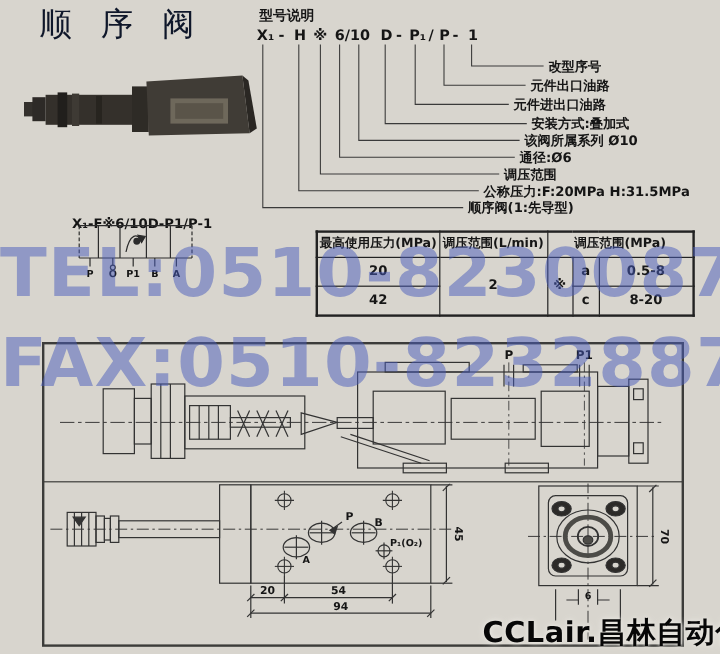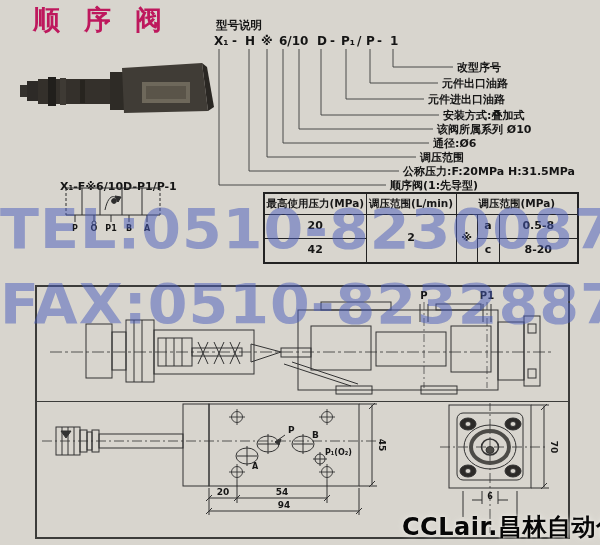--- a/index.html
+++ b/index.html
@@ -5,22 +5,22 @@
   html,body{margin:0;padding:0;}
   body{
     width:600px;height:545px;position:relative;overflow:hidden;
     background:#d8d5ce;
     font-family:"DejaVu Sans", sans-serif;
     color:#1b1b1b;
   }
   .abs{position:absolute;}
   
   .title{
-    left:33px;top:2px;font-size:27px;font-weight:bold;letter-spacing:24px;
-    color:#be185d;white-space:nowrap;
+    left:33px;top:2px;font-size:27px;font-weight:normal;letter-spacing:24px;
+    color:#0f172a;white-space:nowrap;
   }
   
   .sym-caption{left:60px;top:180px;font-size:11px;font-weight:bold;color:#151515;white-space:nowrap;}
   
   table.spec{
     left:263px;top:192px;position:absolute;border-collapse:collapse;
     table-layout:fixed;width:314px;background:transparent;z-index:2;
   }
   table.spec th, table.spec td{
     border:1.4px solid #222;text-align:center;vertical-align:middle;
@@ -51,21 +51,21 @@
   }
   svg{display:block;}
   svg text{fill:#151515;}
   .ln{stroke:#333;stroke-width:1;fill:none;}
 </style>
 </head>
 <body>
 
 <div class="abs title">顺序阀</div>
 
-<div class="abs" style="left:210px;top:16px;width:390px;height:182px;">
+<div class="abs" style="left:210px;top:4px;width:390px;height:182px;">
 <svg width="390" height="182" viewBox="0 0 390 182">
   <text x="6" y="13" font-size="11.5" font-weight="bold">型号说明</text>
 
   <text x="4" y="29" font-size="12" font-weight="bold">X₁</text>
   <text x="22" y="29" font-size="12" font-weight="bold">-</text>
   <text x="35" y="29" font-size="12" font-weight="bold">H</text>
   <text x="51" y="29" font-size="12" font-weight="bold">※</text>
   <text x="69" y="29" font-size="12" font-weight="bold">6/10</text>
   <text x="107" y="29" font-size="12" font-weight="bold">D</text>
   <text x="120" y="29" font-size="12" font-weight="bold">-</text>

